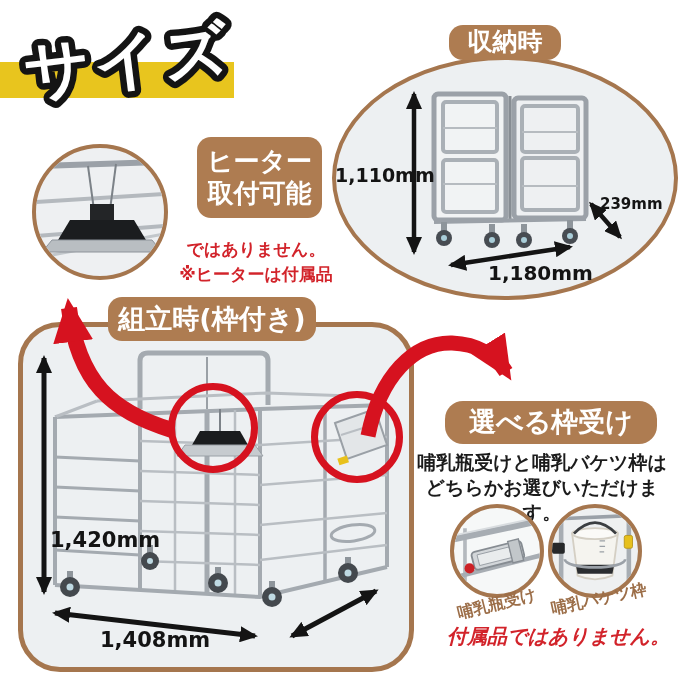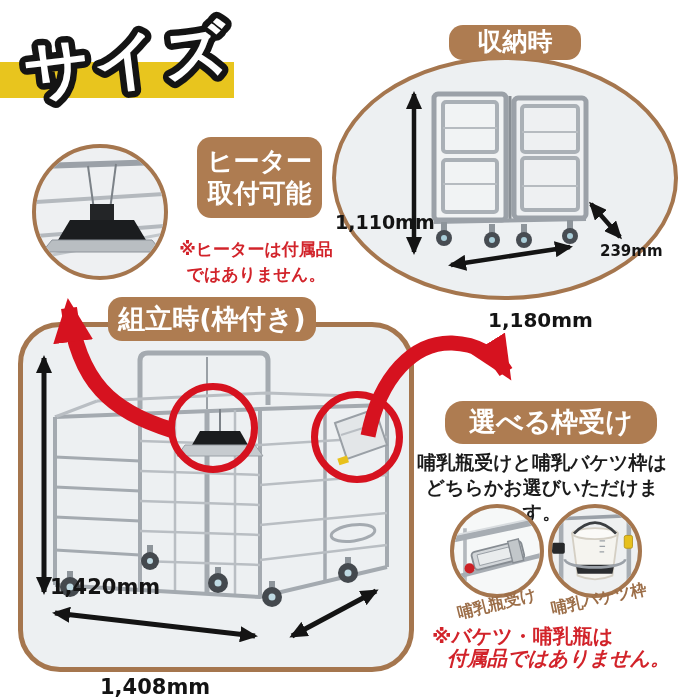--- a/index.html
+++ b/index.html
@@ -11,23 +11,23 @@
   .title-banner{left:0;top:62px;width:234px;height:36px;background:#e8c51e;}
   .title-svg{left:4px;top:0;width:256px;height:116px;}
 
   
   .pill{background:#ae7c51;color:#ffffff;font-weight:bold;display:flex;align-items:center;
         justify-content:center;text-align:center;border-radius:14px;line-height:1.22;}
 
   
   .storage-ellipse{left:332px;top:56px;width:346px;height:244px;border:4px solid #a5764e;
         border-radius:50%;background:#edf0f2;box-sizing:border-box;}
-  .storage-label{left:449px;top:25px;width:132px;height:35px;font-size:25px;z-index:3;text-align:right;}
+  .storage-label{left:449px;top:25px;width:112px;height:35px;font-size:25px;z-index:3;text-align:right;}
   .folded-cart{left:428px;top:88px;width:164px;height:164px;z-index:1;}
-  .dim{color:#141414;font-weight:bold;white-space:nowrap;z-index:2;margin-top:47px;}
+  .dim{color:#141414;font-weight:bold;white-space:nowrap;z-index:2;}
   .dim-s-h{left:335px;top:164px;font-size:19px;}
   .dim-s-d{left:600px;top:195px;font-size:15px;}
   .dim-s-w{left:488px;top:261px;font-size:20px;}
 
   
   .heater-circle{left:32px;top:144px;width:136px;height:136px;border:4px solid #a5764e;
         border-radius:50%;background:#eef0f2;overflow:hidden;box-sizing:border-box;z-index:2;}
   .heater-label{left:197px;top:137px;width:125px;height:81px;font-size:26px;}
   .note{color:#d2232a;font-weight:bold;z-index:3;}
   .heater-note{left:168px;top:237px;width:176px;font-size:17px;line-height:1.45;text-align:center;}
@@ -121,22 +121,22 @@
       <polygon points="16,92 116,92 126,104 6,104" fill="#b9bec2" stroke="#8d939a" stroke-width="1"></polygon>
     </svg>
   </div>
   <div class="abs pill heater-label">
     <span>
       <span>ヒーター</span><br>
       <span>取付可能</span>
     </span>
   </div>
   <div class="abs note heater-note">
+    <div>ではありません。</div>
     <div>※ヒーターは付属品</div>
-    <div>ではありません。</div>
   </div>
 
   <div class="abs main-box"></div>
 
   <svg class="abs cart-svg" viewBox="0 0 372 300">
 
     <path d="M105,64 L105,16 Q105,8 113,8 L225,8 Q233,8 233,16 L233,60" fill="none" stroke="#a4aab0" stroke-width="5"></path>
     <line x1="172" y1="12" x2="172" y2="64" stroke="#9aa0a6" stroke-width="2"></line>
 
     <path d="M20,72 L225,64 L352,60" fill="none" stroke="#a4aab0" stroke-width="4"></path>
@@ -244,21 +244,20 @@
       <line x1="52" y1="36" x2="58" y2="36" stroke="#9aa0a6" stroke-width="1.5"></line>
       <line x1="52" y1="42" x2="58" y2="42" stroke="#9aa0a6" stroke-width="1.5"></line>
       <line x1="52" y1="48" x2="57" y2="48" stroke="#9aa0a6" stroke-width="1.5"></line>
       <path d="M14,56 A33,9 0 0 0 80,56" fill="none" stroke="#9ba1a8" stroke-width="3"></path>
       <rect x="79" y="30" width="9" height="14" rx="2" fill="#e6c01e" stroke="#b8961a" stroke-width="1"></rect>
     </svg>
   </div>
   <div class="abs opt-label opt-label-1">哺乳瓶受け</div>
   <div class="abs opt-label opt-label-2">哺乳バケツ枠</div>
   <div class="abs note holder-note">
-    <div class="l1">※バケツ・哺乳瓶は</div>
     <div class="l2">付属品ではありません。</div>
   </div>
 
   <svg class="abs overlay" viewBox="0 0 700 700">
     <defs>
       <marker id="mB" markerUnits="userSpaceOnUse" markerWidth="20" markerHeight="16" refX="15" refY="8" orient="auto-start-reverse">
         <path d="M0,0 L18,8 L0,16 Z" fill="#141414"></path>
       </marker>
       <marker id="mR" markerUnits="userSpaceOnUse" markerWidth="48" markerHeight="42" refX="34" refY="20" orient="auto">
         <path d="M0,0 L44,20 L0,40 Z" fill="#d6121f"></path>

